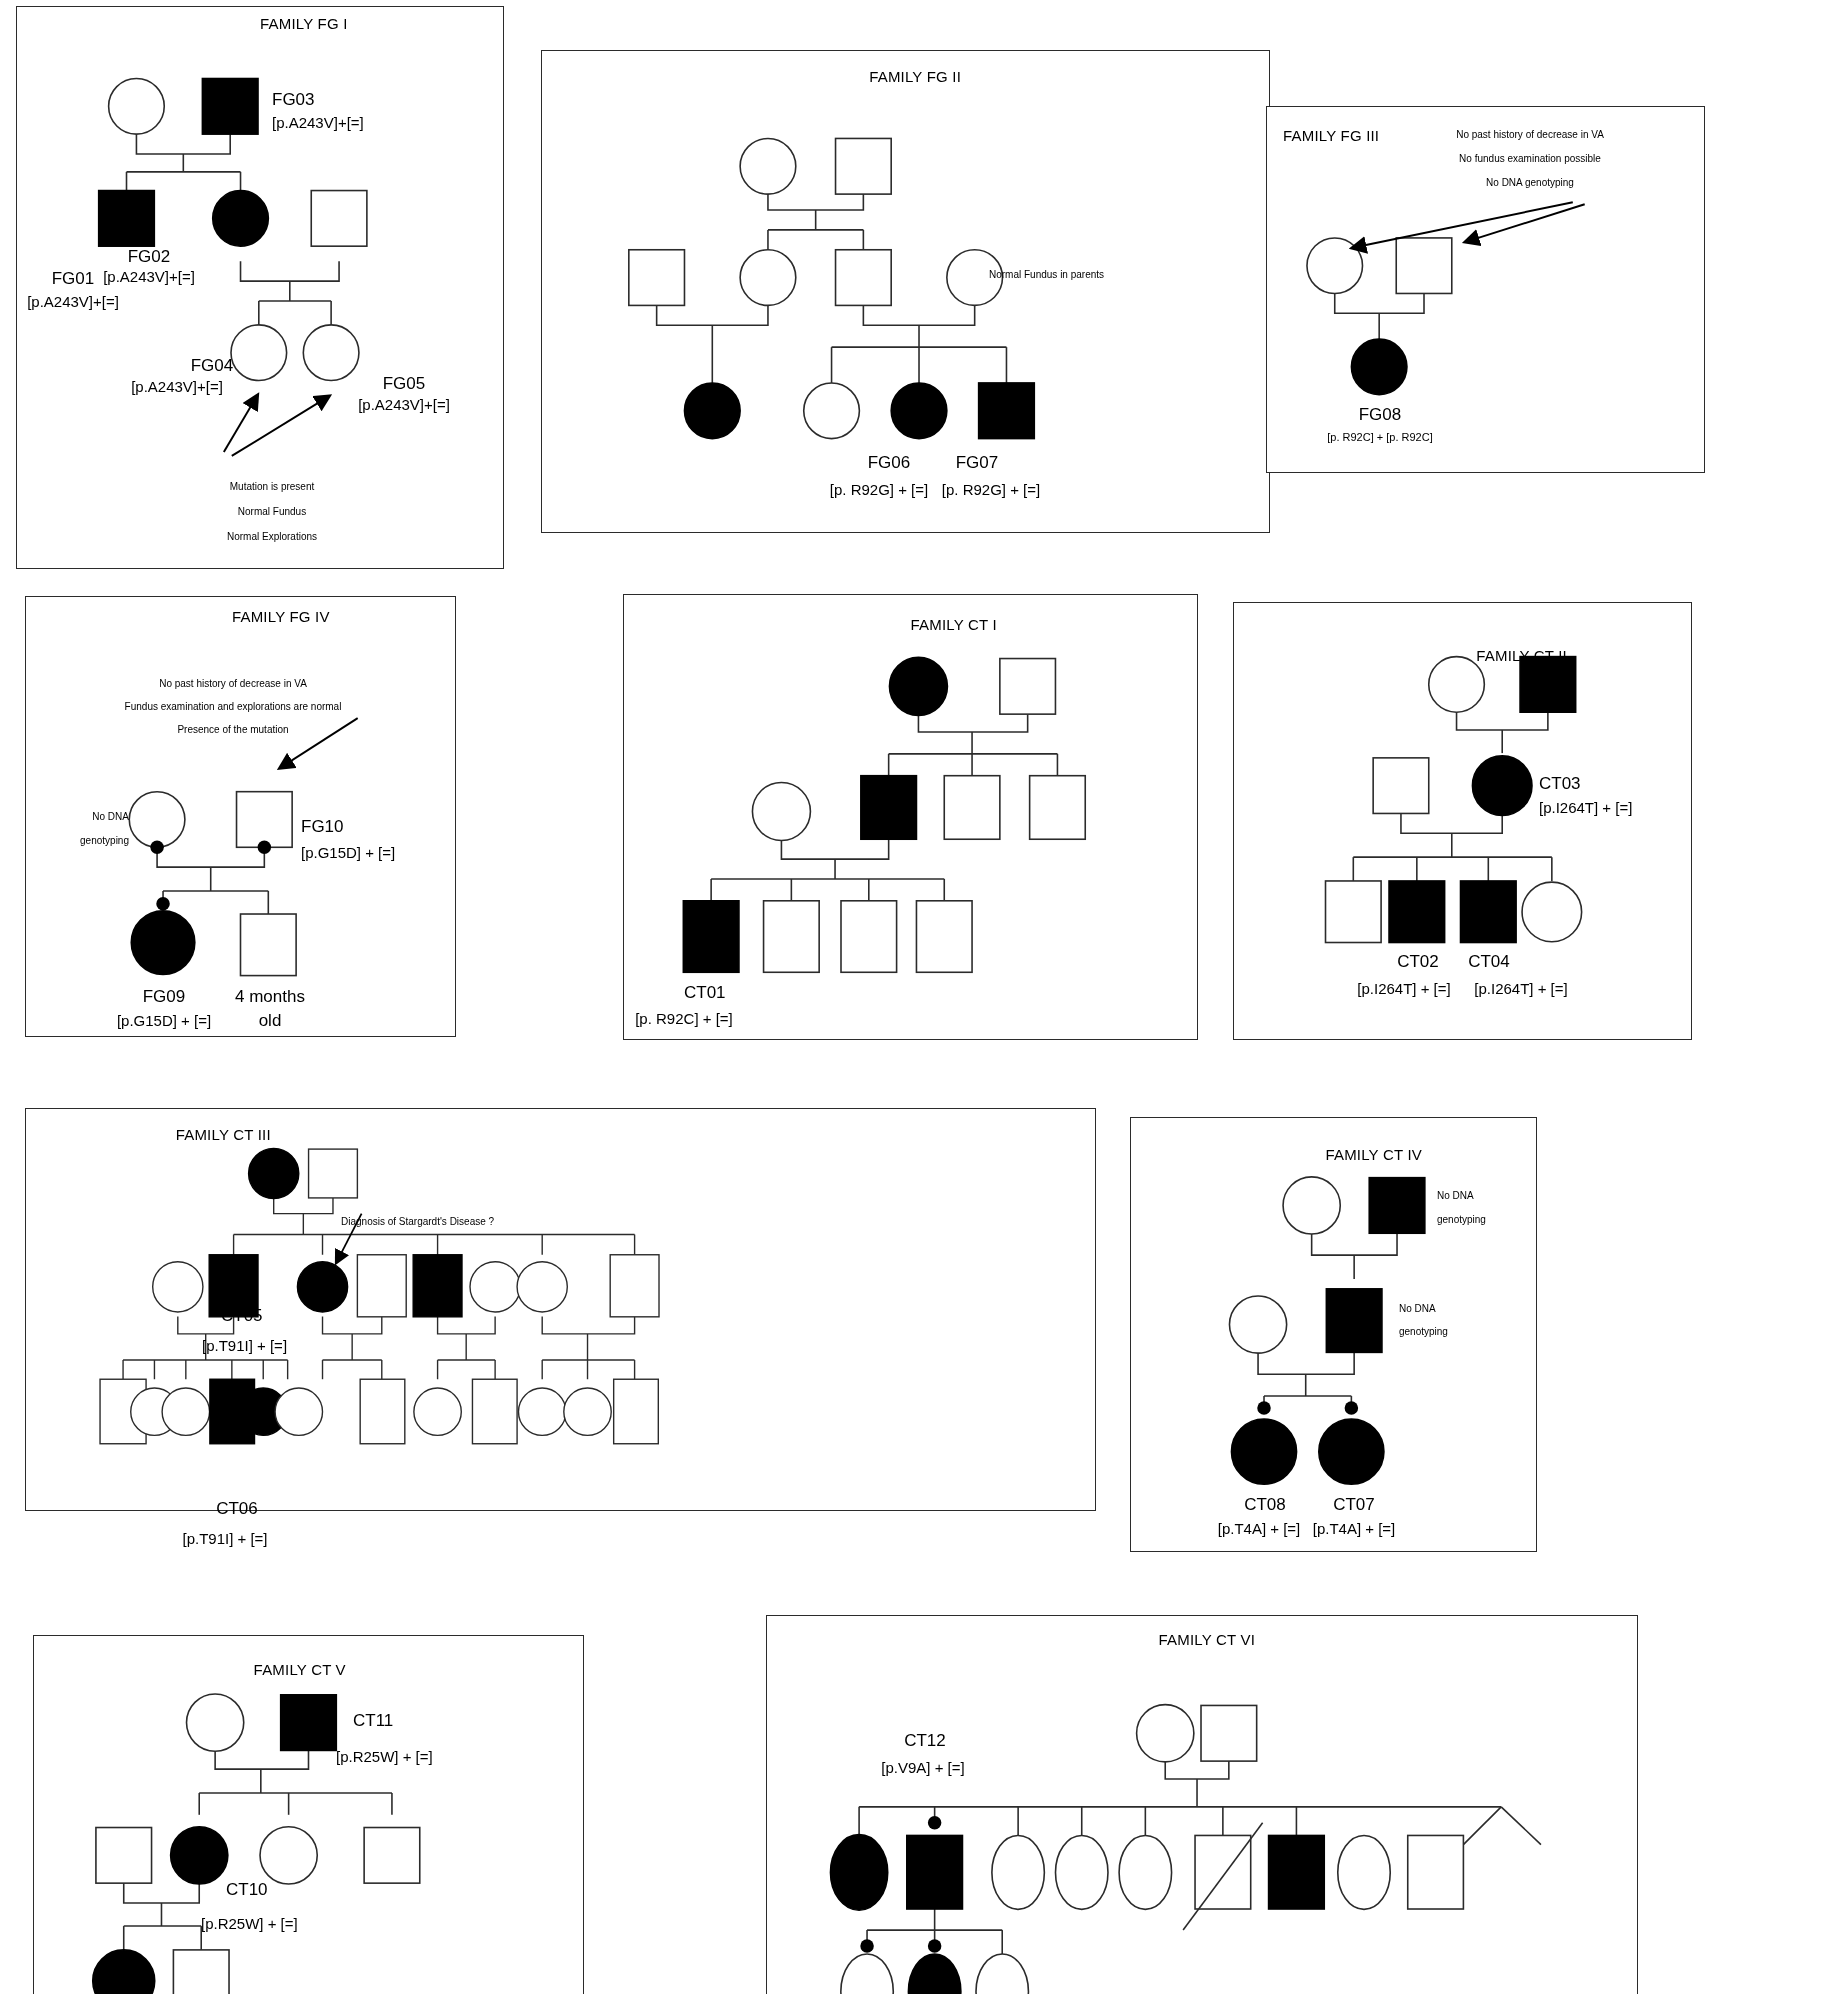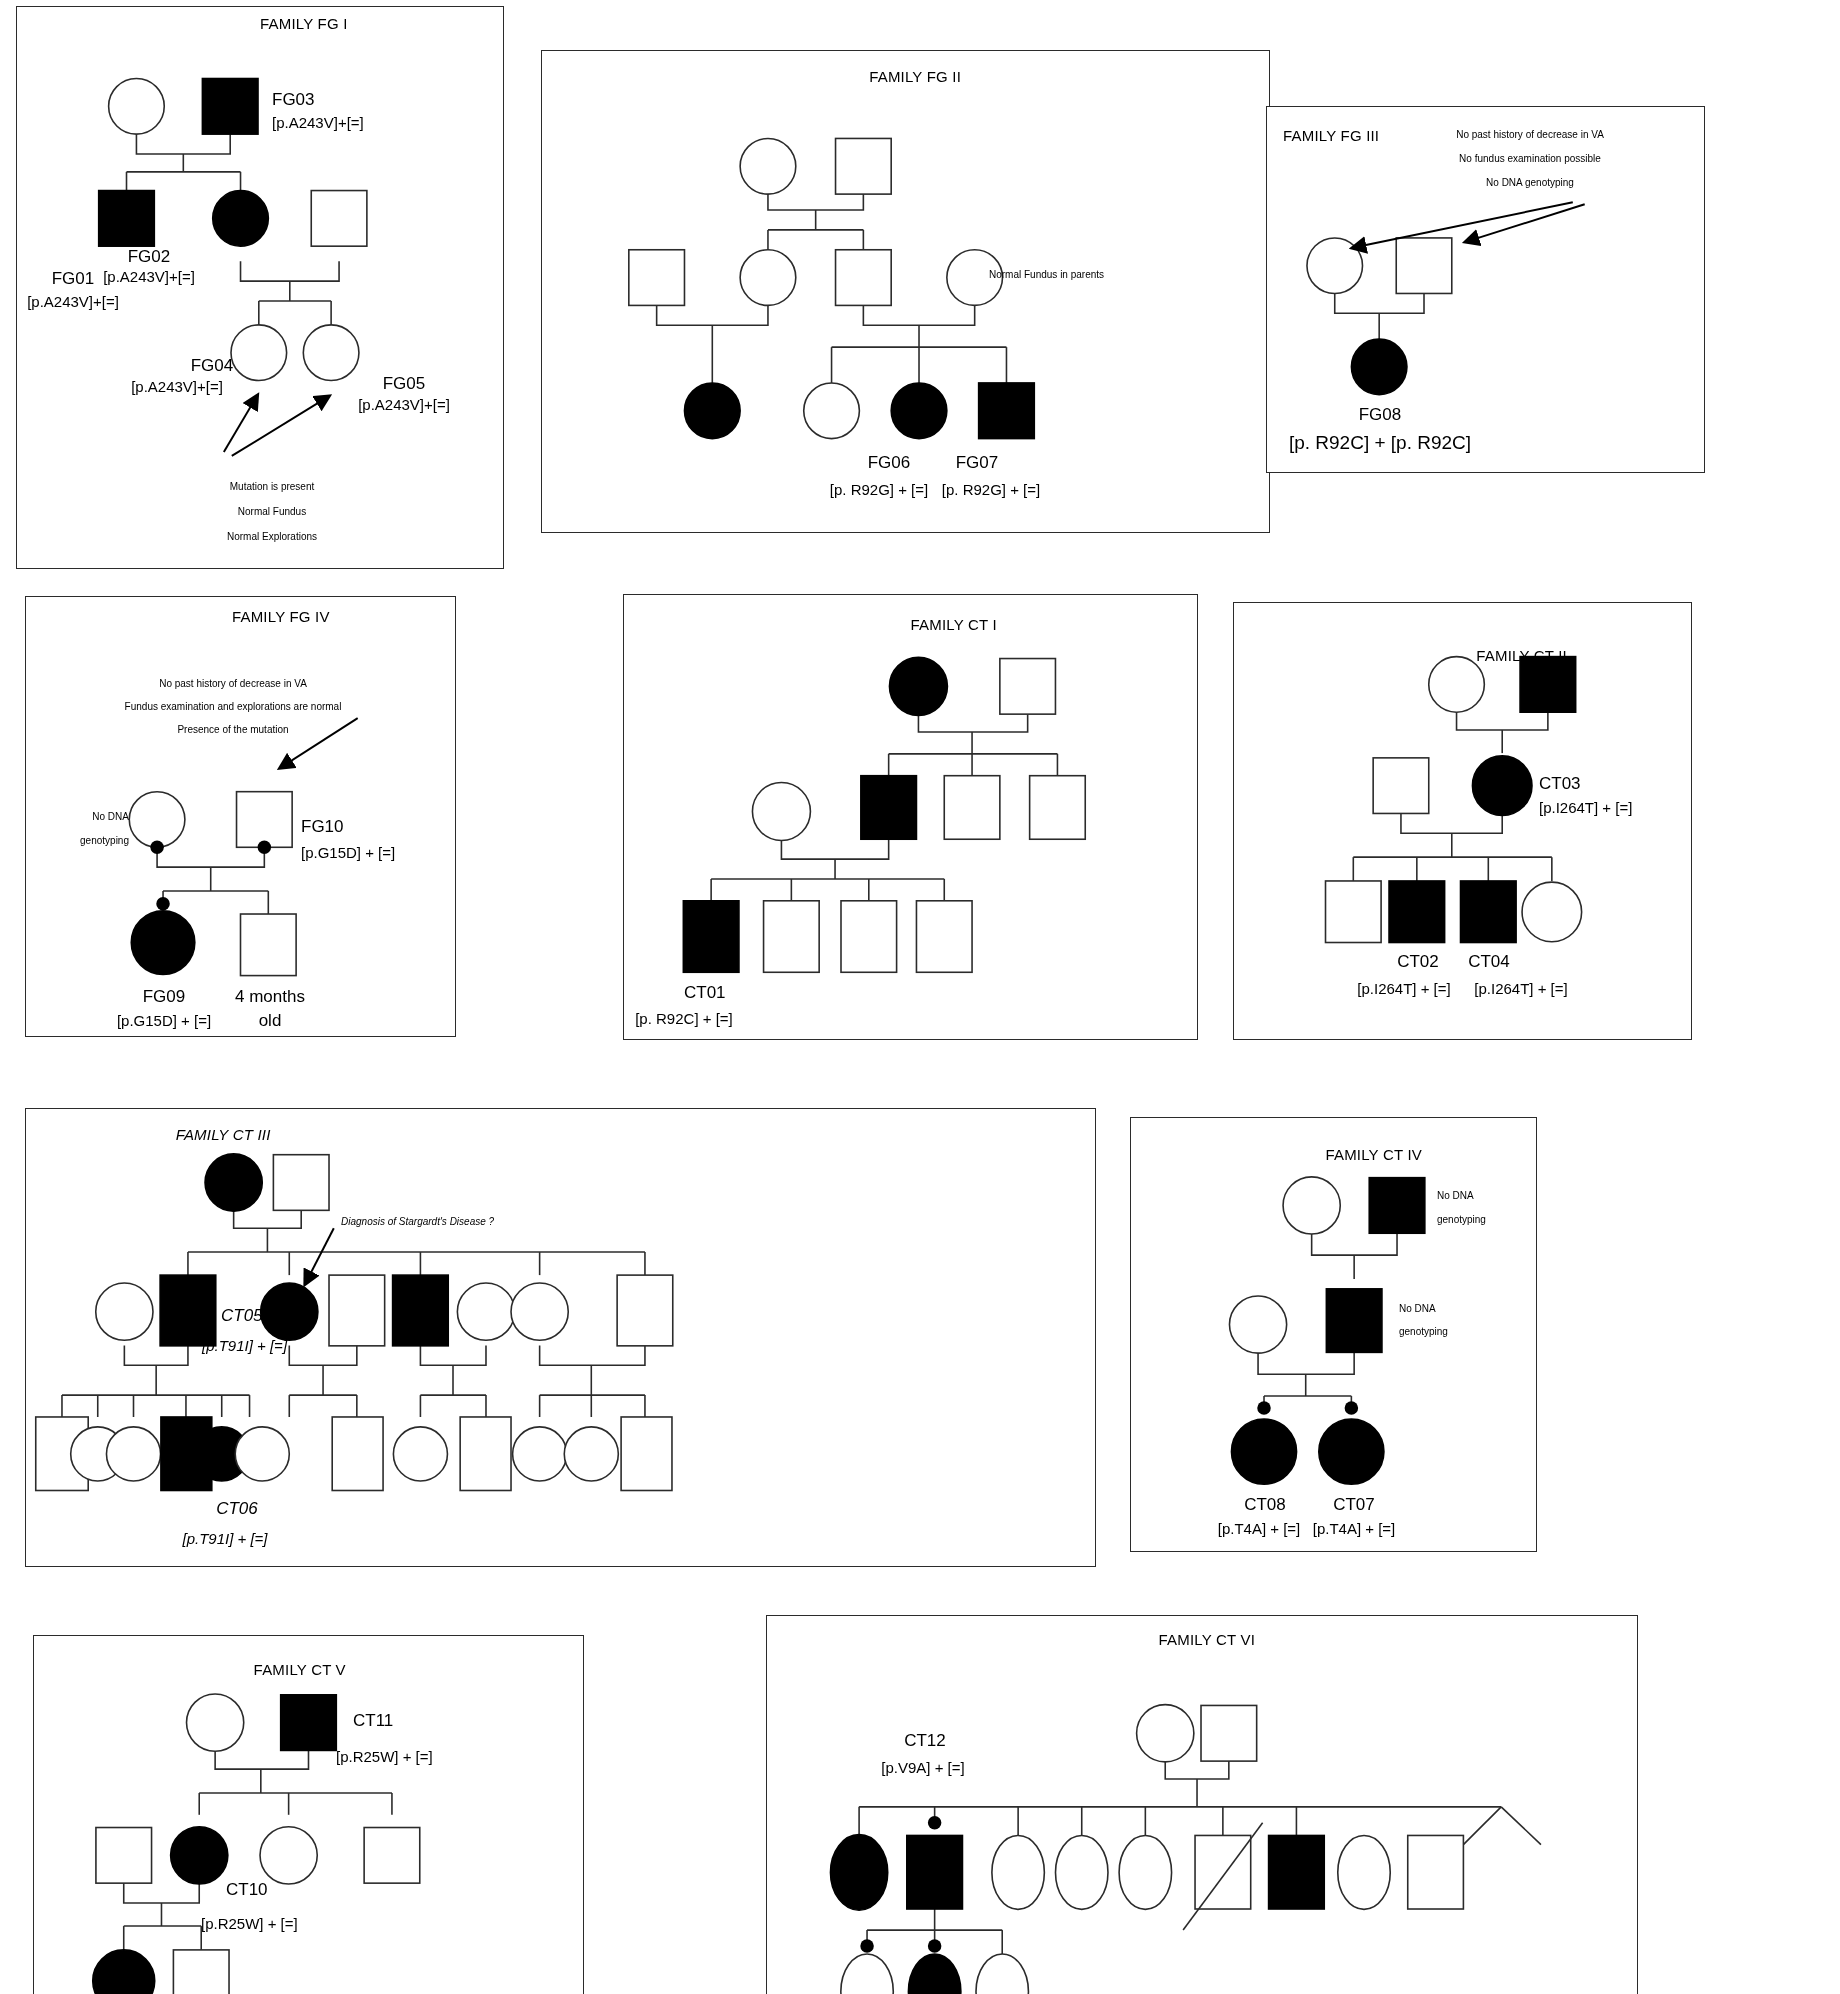--- a/index.html
+++ b/index.html
@@ -136,21 +136,21 @@
       </defs>
       <g stroke="#000" stroke-width="5" fill="none" marker-end="url(#ah3)">
         <path d="M770,240 L215,355"></path>
         <path d="M800,245 L500,340"></path>
       </g>
     </svg>
     <div class="note c" style="left:263px;top:21px;">No past history of decrease in VA</div>
     <div class="note c" style="left:263px;top:45px;">No fundus examination possible</div>
     <div class="note c" style="left:263px;top:69px;">No DNA genotyping</div>
     <div class="lbl c" style="left:113px;top:297px;">FG08</div>
-    <div class="lbl c" style="left:113px;top:324px;font-size:19px;">[p. R92C] + [p. R92C]</div>
+    <div class="lbl c" style="left:113px;top:324px;font-size:11px;">[p. R92C] + [p. R92C]</div>
   </div>
 
   <div class="panel" style="left:25px;top:596px;width:431px;height:441px;">
     <div class="panel-title c" style="left:48%;top:11.2px;">FAMILY FG IV</div>
     <svg class="ped" viewBox="0 0 1080 1105">
       <g fill="none" stroke="#2b2b2b" stroke-width="4">
         <path d="M330,630 L330,680 L600,680 L600,630"></path>
         <path d="M465,680 L465,740"></path>
         <path d="M345,740 L610,740"></path>
         <path d="M345,740 L345,772"></path>
@@ -244,21 +244,21 @@
       <circle cx="800" cy="778" r="75" fill="#ffffff" stroke="#2b2b2b" stroke-width="4"></circle>
     </svg>
     <div class="lbl" style="left:305px;top:170px;">CT03</div>
     <div class="lbl" style="left:305px;top:196px;font-size:15px;">[p.I264T] + [=]</div>
     <div class="lbl c" style="left:184px;top:348px;">CT02</div>
     <div class="lbl c" style="left:255px;top:348px;">CT04</div>
     <div class="lbl c" style="left:170px;top:377px;font-size:15px;">[p.I264T] + [=]</div>
     <div class="lbl c" style="left:287px;top:377px;font-size:15px;">[p.I264T] + [=]</div>
   </div>
 
-  <div class="panel" style="left:25px;top:1108px;width:1071px;height:459px;font-style:italic;">
+  <div class="panel" style="left:25px;top:1108px;width:1071px;height:403px;">
     <div class="panel-title c" style="left:14%;top:17px;">FAMILY CT III</div>
     <svg class="ped" viewBox="0 0 2685 1150">
       <g fill="none" stroke="#2b2b2b" stroke-width="4">
 
         <path d="M520,255 L520,300 L690,300 L690,255"></path>
         <path d="M605,300 L605,360"></path>
 
         <path d="M405,360 L1555,360"></path>
         <path d="M405,360 L405,425"></path>
         <path d="M660,360 L660,418"></path>

